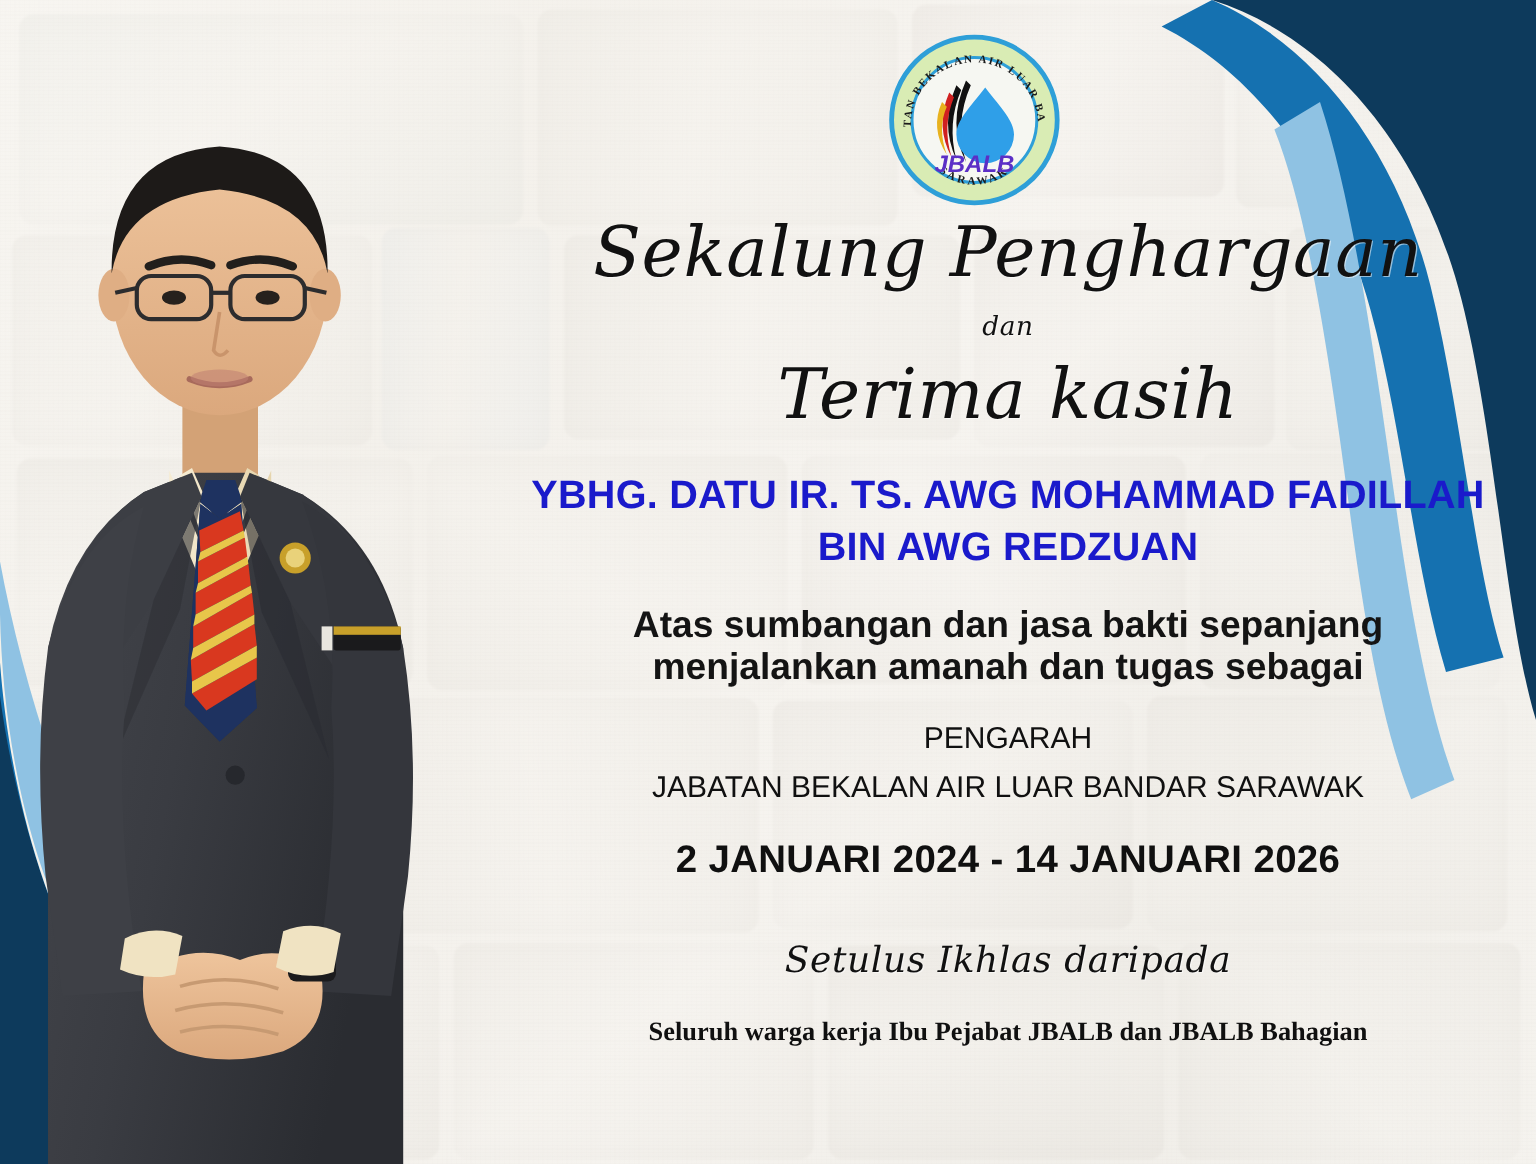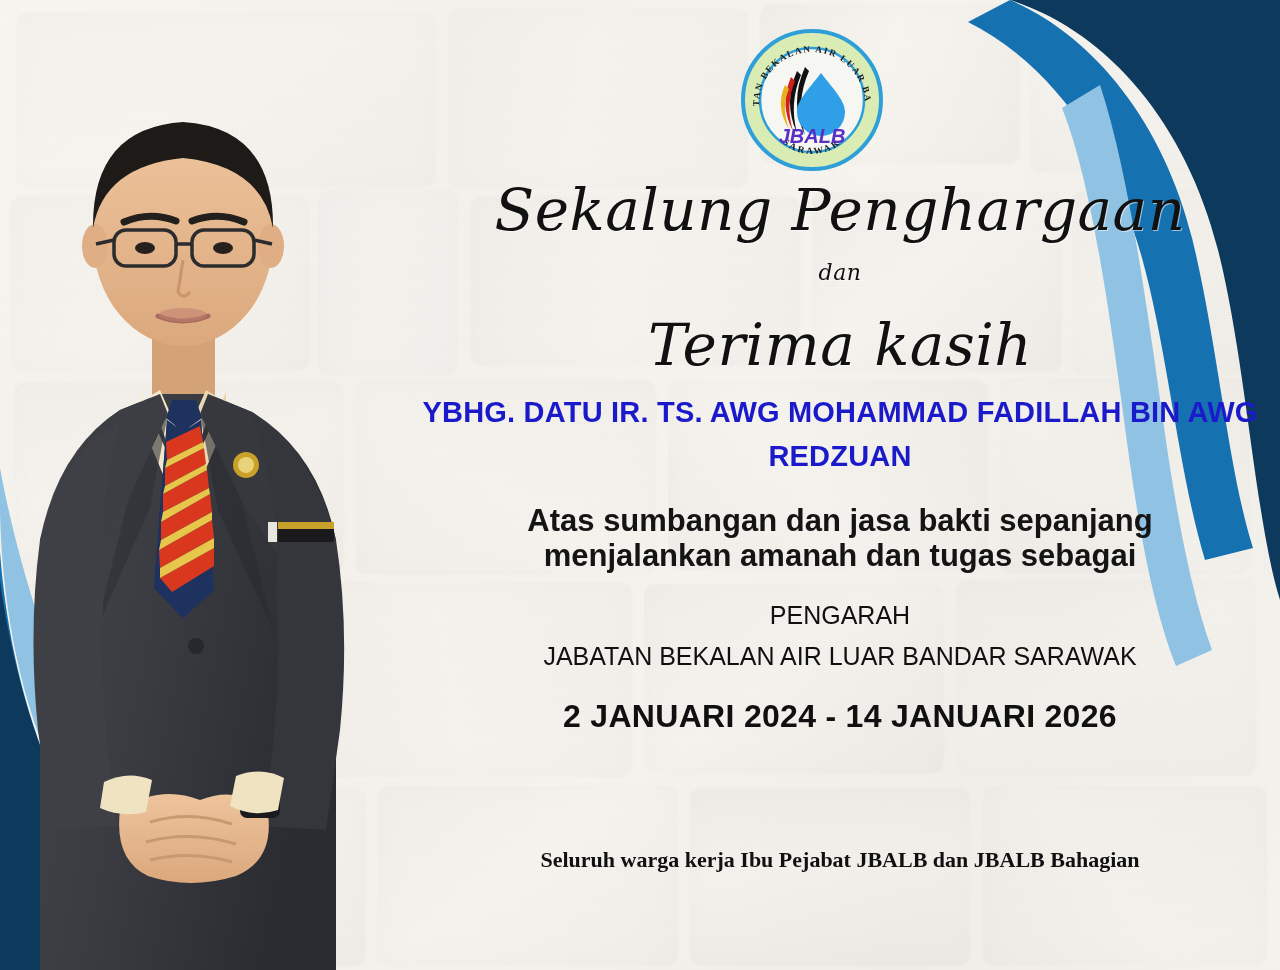--- a/index.html
+++ b/index.html
@@ -61,25 +61,25 @@
   .t-sekalung{
     position:absolute;left:0;right:0;top:178px;
     font-size:58px;line-height:64px;
   }
   .t-dan{
     position:absolute;left:0;right:0;top:258px;
     font-size:22px;line-height:30px;
   }
   .t-terima{
     position:absolute;left:0;right:0;top:296px;
-    font-size:58px;line-height:64px;margin-top:17px;
+    font-size:58px;line-height:64px;
   }
   .t-name{
     position:absolute;left:10px;right:10px;top:390px;
-    font-size:29px;line-height:44px;font-weight:700;
+    font-size:33px;line-height:44px;font-weight:700;
     color:#1a1acb;letter-spacing:.2px;
   }
   .t-body{
     position:absolute;left:30px;right:30px;top:503px;
     font-size:31px;line-height:35px;font-weight:600;color:#141414;
   }
   .t-role{
     position:absolute;left:10px;right:10px;top:595px;
     font-size:25px;line-height:41px;font-weight:400;color:#101010;
   }
@@ -292,17 +292,18 @@
 
     <div class="t-body">Atas sumbangan dan jasa bakti sepanjang menjalankan amanah dan tugas sebagai</div>
 
     <div class="t-role">
       <div>PENGARAH</div>
       <div>JABATAN BEKALAN AIR LUAR BANDAR SARAWAK</div>
     </div>
 
     <div class="t-date">2 JANUARI 2024 - 14 JANUARI 2026</div>
 
+    <div class="script-lg t-setulus">Setulus Ikhlas daripada</div>
 
     <div class="t-from">Seluruh warga kerja Ibu Pejabat JBALB dan JBALB Bahagian</div>
   </div>
 
 </div>
 
 </body></html>

